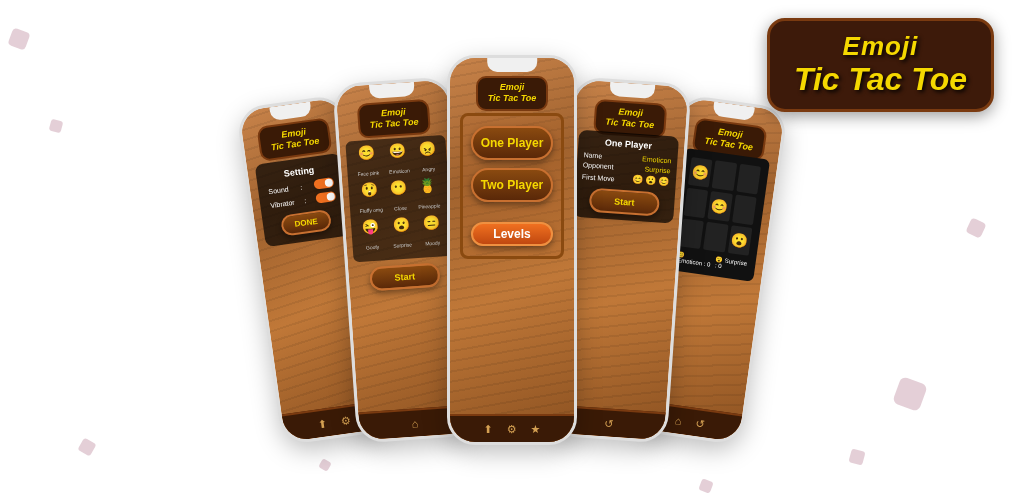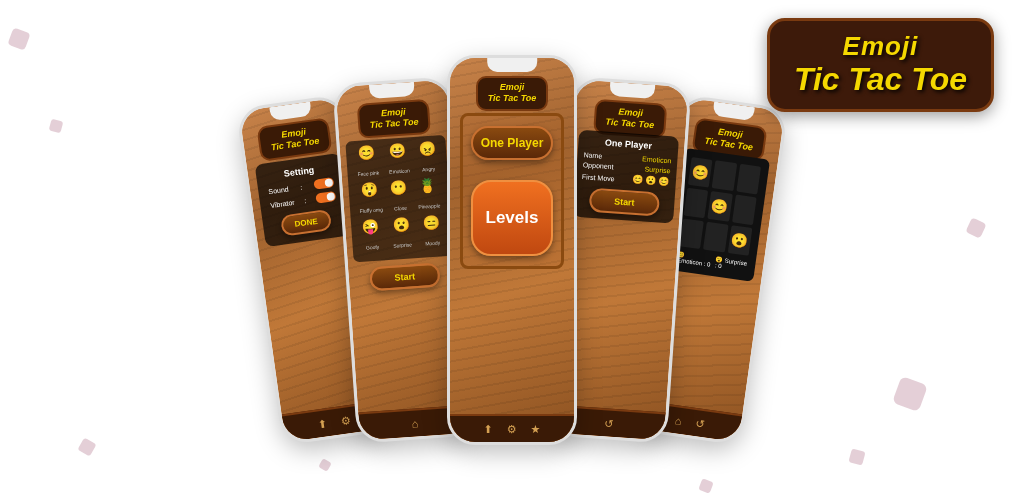--- a/index.html
+++ b/index.html
@@ -526,22 +526,25 @@
       <div class="phone-title">
         <div class="phone-title-bg">
           <div class="phone-title-text">Emoji<br>Tic Tac Toe</div>
         </div>
       </div>
 
       <div class="menu-panel">
         <div style="margin-bottom:8px">
           <div class="brown-btn" style="width:100%;margin-bottom:8px;font-size:12px;padding:8px 0;">One Player</div>
         </div>
+        <div style="margin-bottom:8px">
+          <div class="brown-btn" style="width:100%;margin-bottom:8px;font-size:12px;padding:8px 0;">Two Player</div>
+        </div>
         <div>
-          <div class="orange-btn" style="width:100%;font-size:17px;padding:26px 0;margin-top:20px;">Levels</div>
+          <div class="orange-btn" style="width:100%;font-size:12px;padding:3px 0;margin-top:20px;">Levels</div>
         </div>
       </div>
 
       <div class="phone-bottom">
         <span class="bottom-icon">⬆</span>
         <span class="bottom-icon">⚙</span>
         <span class="bottom-icon">★</span>
       </div>
     </div>
   </div>

